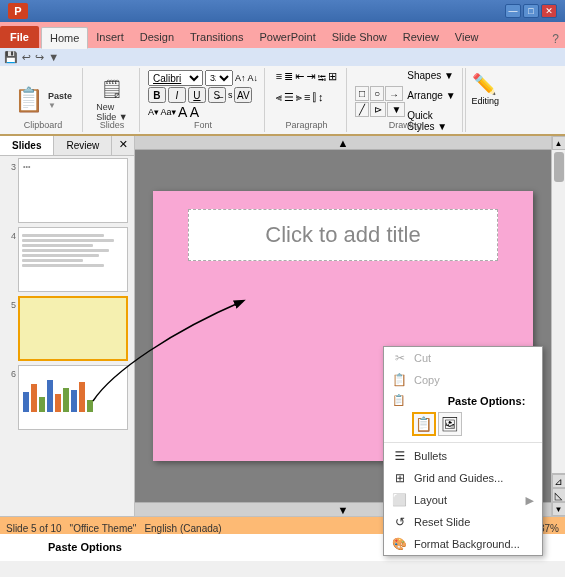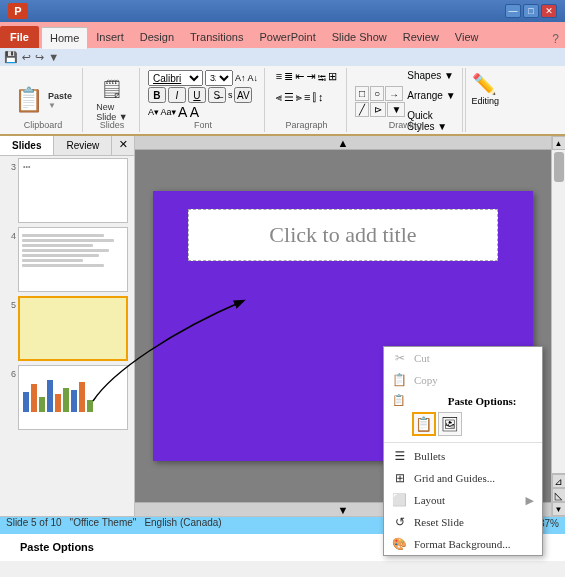--- a/index.html
+++ b/index.html
@@ -210,24 +210,24 @@
       display: flex; align-items: center;
       padding: 0 8px;
       font-size: 10px;
       color: #aaa;
       width: 100%;
     }
 
     
     .status-bar {
       height: 18px;
-      background: #7dd3fc;
+      background: #fdba74;
       border-top: 1px solid #c0c0c0;
       display: flex;
-      align-items: flex-start;
+      align-items: flex-end;
       padding: 0 6px;
       font-size: 10px;
       color: #333;
       gap: 8px;
     }
     .status-right { margin-left: auto; display: flex; align-items: center; gap: 4px; }
 
     
     .annotations {
       display: flex;
@@ -455,21 +455,21 @@
       </div>
     </div>
   </div>
 
   <div style="flex:1; display:flex; flex-direction:column; position:relative; background:#808080;">
 
     <div style="background:#d0d0d0; height:14px; display:flex; align-items:center; justify-content:center; border-bottom:1px solid #b0b0b0; cursor:pointer;">▲</div>
 
     <div style="flex:1; display:flex; align-items:center; justify-content:center; position:relative;">
 
-      <div class="slide-canvas" style="background: #6d28d9; font-family: Liberation Serif, serif;">
+      <div class="slide-canvas" style="background: #f9a8d4;">
 
         <div style="border: 1px dashed #aaa; margin: 18px auto 0; width: 310px; height: 52px; display:flex; align-items:center; justify-content:center; background:white;">
           <span style="font-size:22px; color:#888;">Click to add title</span>
         </div>
 
         <svg style="position:absolute; top:100px; left:-80px; width:200px; height:130px; pointer-events:none; overflow:visible;">
           <defs>
             <marker id="arrowhead" markerWidth="8" markerHeight="6" refX="6" refY="3" orient="auto">
               <polygon points="0 0, 8 3, 0 6" fill="#000"></polygon>
             </marker>
@@ -547,16 +547,16 @@
     <span style="cursor:pointer;">▷</span>
     <span style="cursor:pointer;">⛶</span>
     <span style="cursor:pointer;">−</span>
     <input type="range" min="0" max="100" value="37" style="width: 60px; height: 10px;">
     <span style="cursor:pointer;">+</span>
     <span>37%</span>
   </div>
 </div>
 
 <div class="annotations">
-  <div class="annotation-text" style="text-align:right;">
+  <div class="annotation-text" style="text-align:right;margin-left:28px;">
     <strong>Paste Options</strong>
   </div>
 </div>
 
 </body></html>

